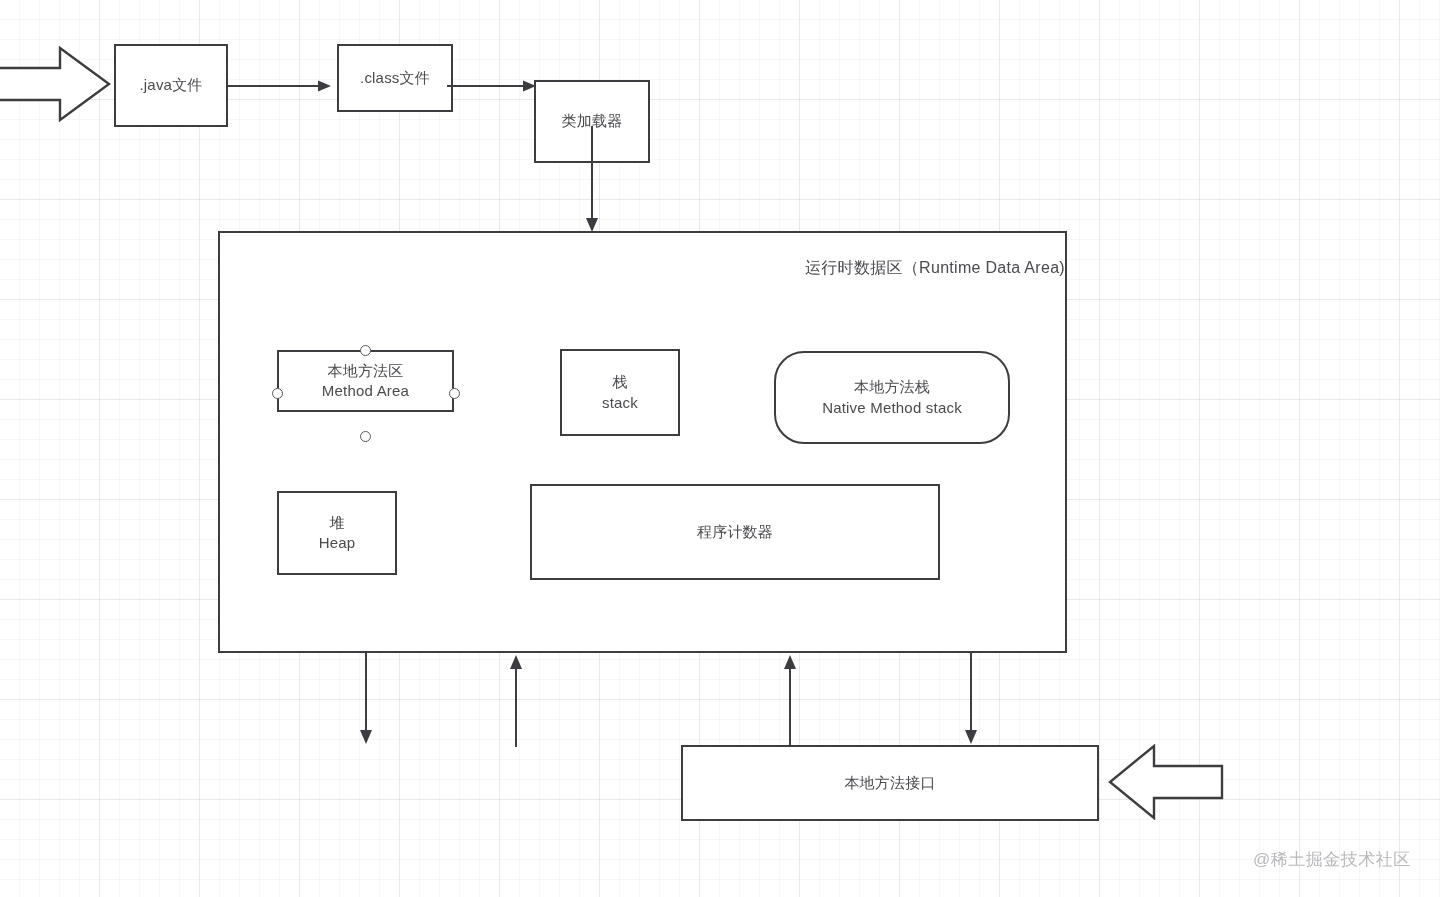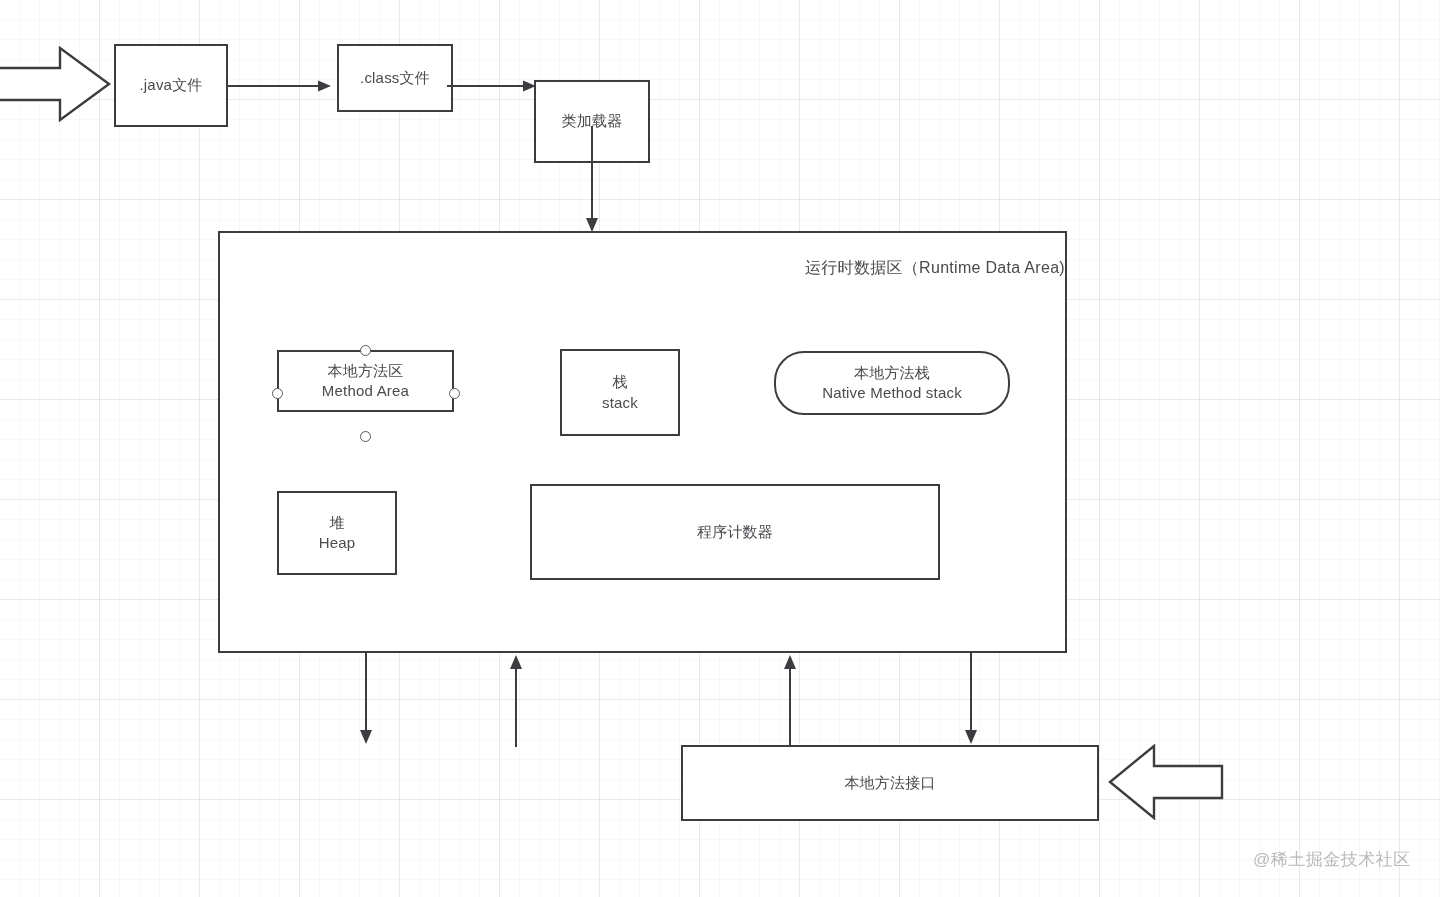--- a/index.html
+++ b/index.html
@@ -189,21 +189,21 @@
   <div class="handle" style="left:365.5px; top:350px;"></div>
   <div class="handle" style="left:277px; top:393px;"></div>
   <div class="handle" style="left:454px; top:393px;"></div>
   <div class="handle" style="left:365.5px; top:436px;"></div>
 
   <div class="node" style="left:560px; top:349px; width:120px; height:87px;">
     <span>栈
 stack</span>
   </div>
 
-  <div class="node" style="left:774px; top:351px; width:236px; height:64px;border-radius:30px;">
+  <div class="node" style="left:774px; top:351px; width:236px; height:93px;border-radius:30px;">
     <span>本地方法栈
 Native Method stack</span>
   </div>
 
   <div class="node" style="left:277px; top:491px; width:120px; height:84px;">
     <span>堆
 Heap</span>
   </div>
 
   <div class="node" style="left:530px; top:484px; width:410px; height:96px;">

